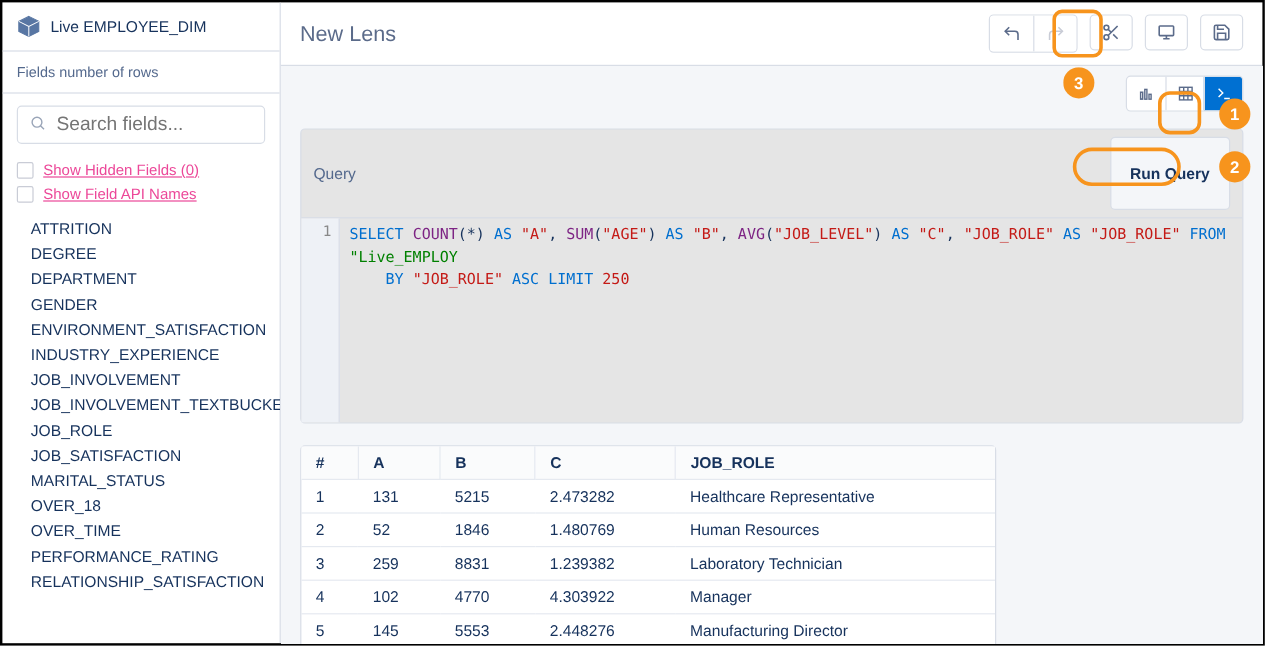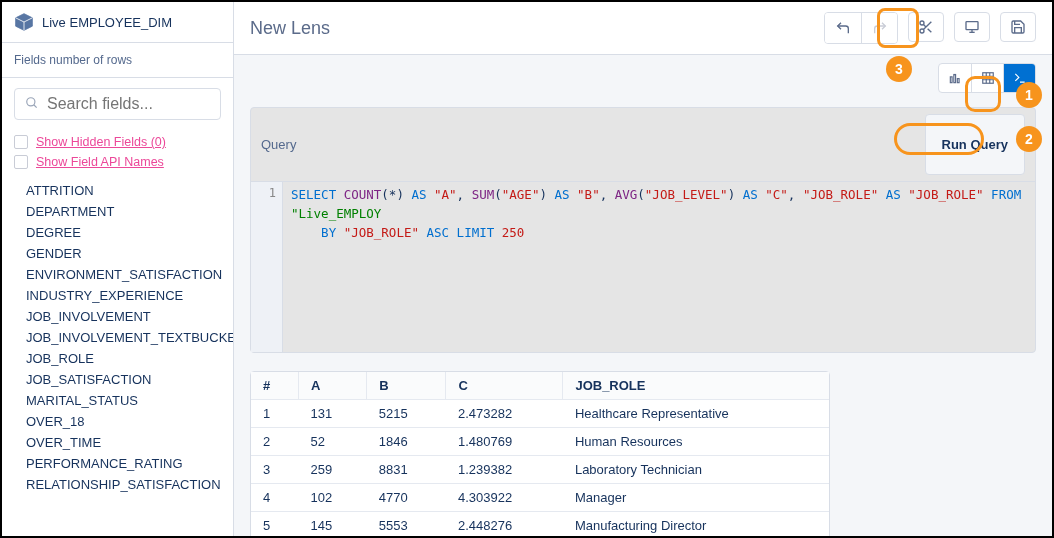--- a/index.html
+++ b/index.html
@@ -99,22 +99,22 @@
           <span class="box"></span>
           <span>Show Hidden Fields (0)</span>
         </div>
       <div class="sb-check">
           <span class="box"></span>
           <span>Show Field API Names</span>
         </div>
     </div>
     <div class="sb-list" id="dim-list">
         <div class="sb-item">ATTRITION</div>
+        <div class="sb-item">DEGREE</div>
         <div class="sb-item">DEPARTMENT</div>
-        <div class="sb-item">DEGREE</div>
         <div class="sb-item">GENDER</div>
         <div class="sb-item">ENVIRONMENT_SATISFACTION</div>
         <div class="sb-item">INDUSTRY_EXPERIENCE</div>
         <div class="sb-item">JOB_INVOLVEMENT</div>
         <div class="sb-item">JOB_INVOLVEMENT_TEXTBUCKET</div>
         <div class="sb-item">JOB_ROLE</div>
         <div class="sb-item">JOB_SATISFACTION</div>
         <div class="sb-item">MARITAL_STATUS</div>
         <div class="sb-item">OVER_18</div>
         <div class="sb-item">OVER_TIME</div>

